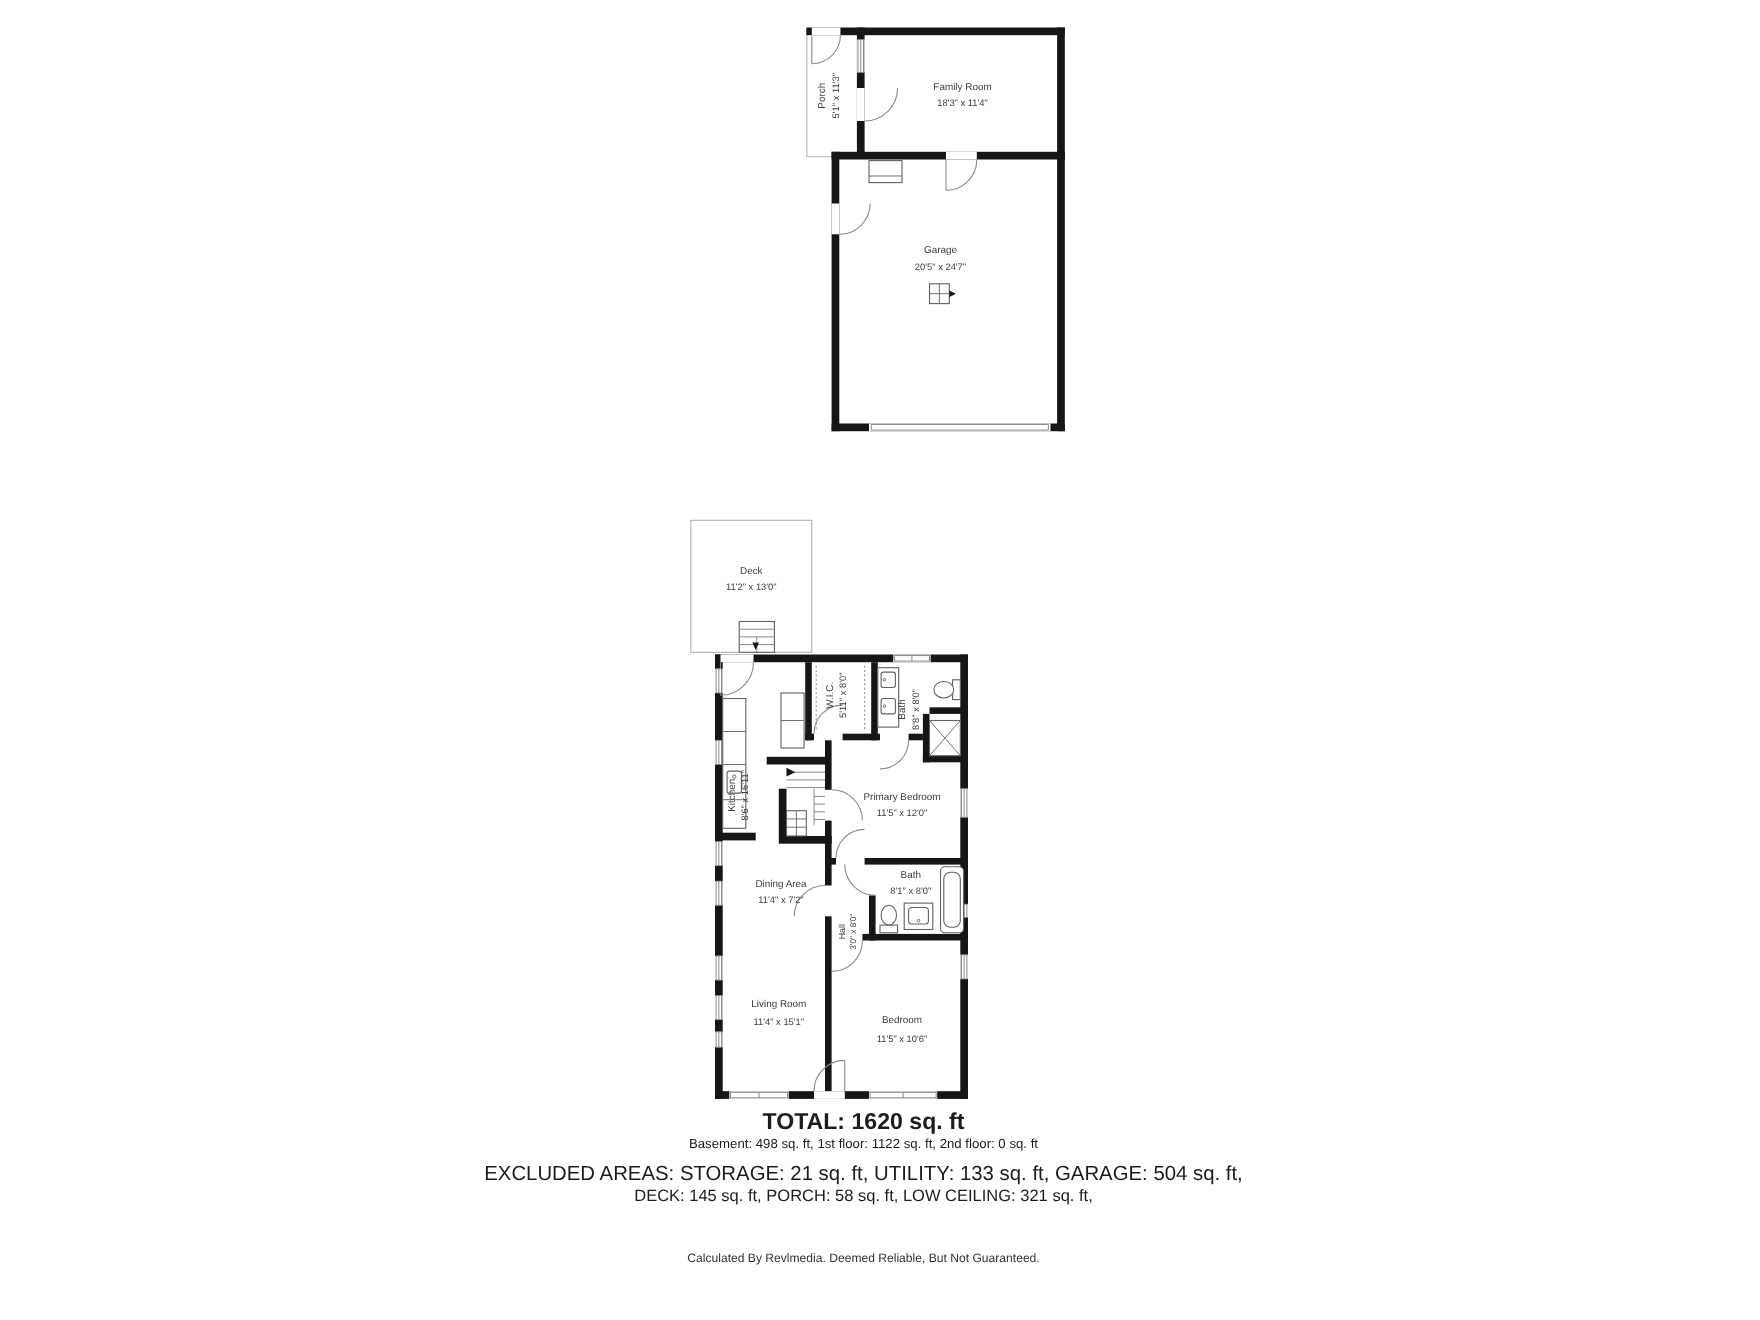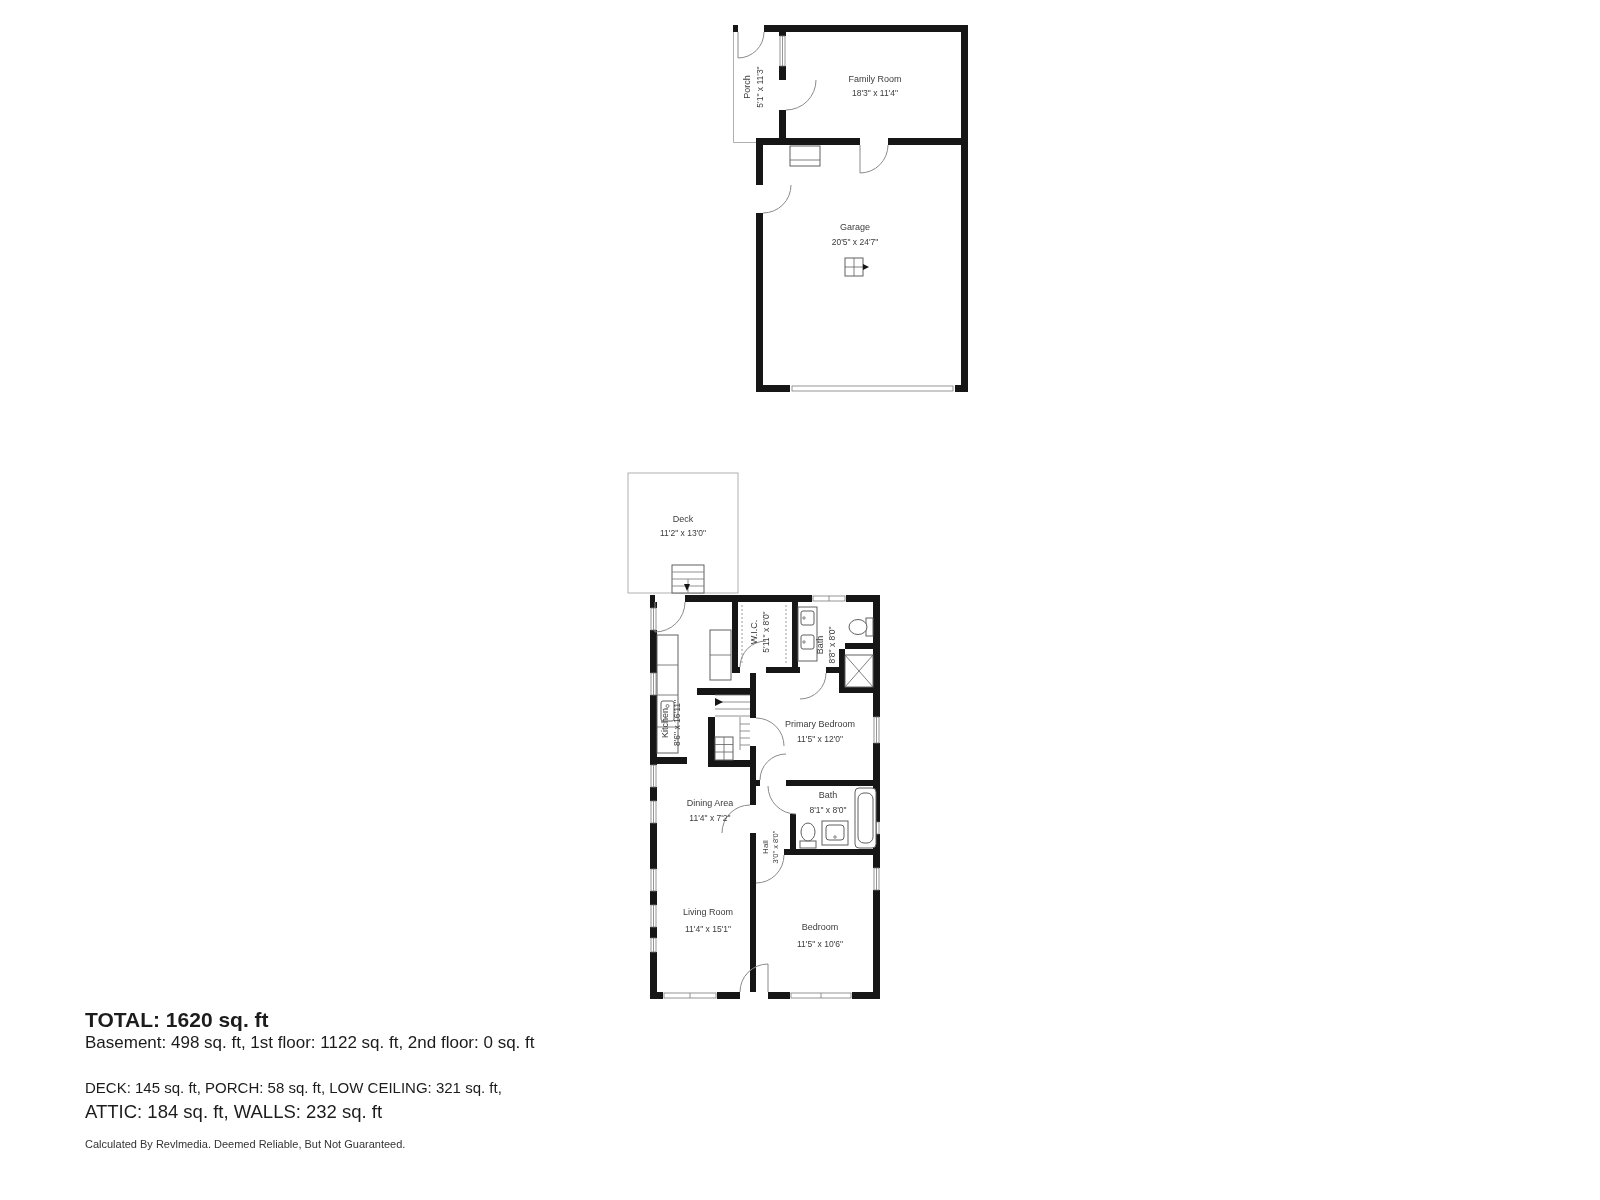--- a/index.html
+++ b/index.html
@@ -12,23 +12,23 @@
   .gap{fill:#ffffff;}
   .thin{stroke:#b0b0b0;stroke-width:1;fill:none;}
   .win{fill:#ffffff;stroke:#7a7a7a;stroke-width:0.8;}
   .winline{stroke:#7a7a7a;stroke-width:0.8;}
   .arc{fill:none;stroke:#8a8a8a;stroke-width:1;}
   .leaf{stroke:#8a8a8a;stroke-width:1;}
   .fix{fill:#ffffff;stroke:#606060;stroke-width:1;}
   .fixline{stroke:#606060;stroke-width:0.8;fill:none;}
   .dash{stroke:#9a9a9a;stroke-width:1;stroke-dasharray:2 2;}
   .tread{stroke:#777;stroke-width:0.8;}
-  .summary{position:absolute;left:85px;width:1400px;color:#1c1c1c;}
+  .summary{position:absolute;left:85px;width:1400px;text-align:center;color:#1c1c1c;}
   .summary-total{top:1008px;font-size:21px;font-weight:bold;}
-  .s1{top:1033px;font-size:17px;}
+  .s1{top:1033px;font-size:12px;}
   .s2{top:1056px;font-size:18.5px;}
   .s3{top:1079px;font-size:15px;}
   .s4{top:1101px;font-size:18.5px;}
   .disclaimer{top:1138px;font-size:11px;color:#333;}
   .watermark{position:absolute;left:1408px;top:1148px;width:190px;font-size:25px;
              color:#9e9e9e;letter-spacing:0.5px;}
   .plansvg{position:absolute;}
 </style>
 </head>
 <body>
@@ -320,19 +320,19 @@
       <text class="room-dims" x="88" y="467">11'4" x 15'1"</text>
     </g>
     <g>
       <text class="room-name" x="200" y="465">Bedroom</text>
       <text class="room-dims" x="200" y="482">11'5" x 10'6"</text>
     </g>
   </svg>
 
   <div class="summary summary-total">TOTAL: 1620 sq. ft</div>
   <div class="summary s1">Basement: 498 sq. ft, 1st floor: 1122 sq. ft, 2nd floor: 0 sq. ft</div>
+  <div class="summary s2">EXCLUDED AREAS: STORAGE: 21 sq. ft, UTILITY: 133 sq. ft, GARAGE: 504 sq. ft,</div>
   <div class="summary s3">DECK: 145 sq. ft, PORCH: 58 sq. ft, LOW CEILING: 321 sq. ft,</div>
-  <div class="summary s4">ATTIC: 184 sq. ft, WALLS: 232 sq. ft</div>
   <div class="summary disclaimer">Calculated By Revlmedia. Deemed Reliable, But Not Guaranteed.</div>
 
   <div class="watermark">Revlmedia</div>
 
 </div>
 
 </body></html>

